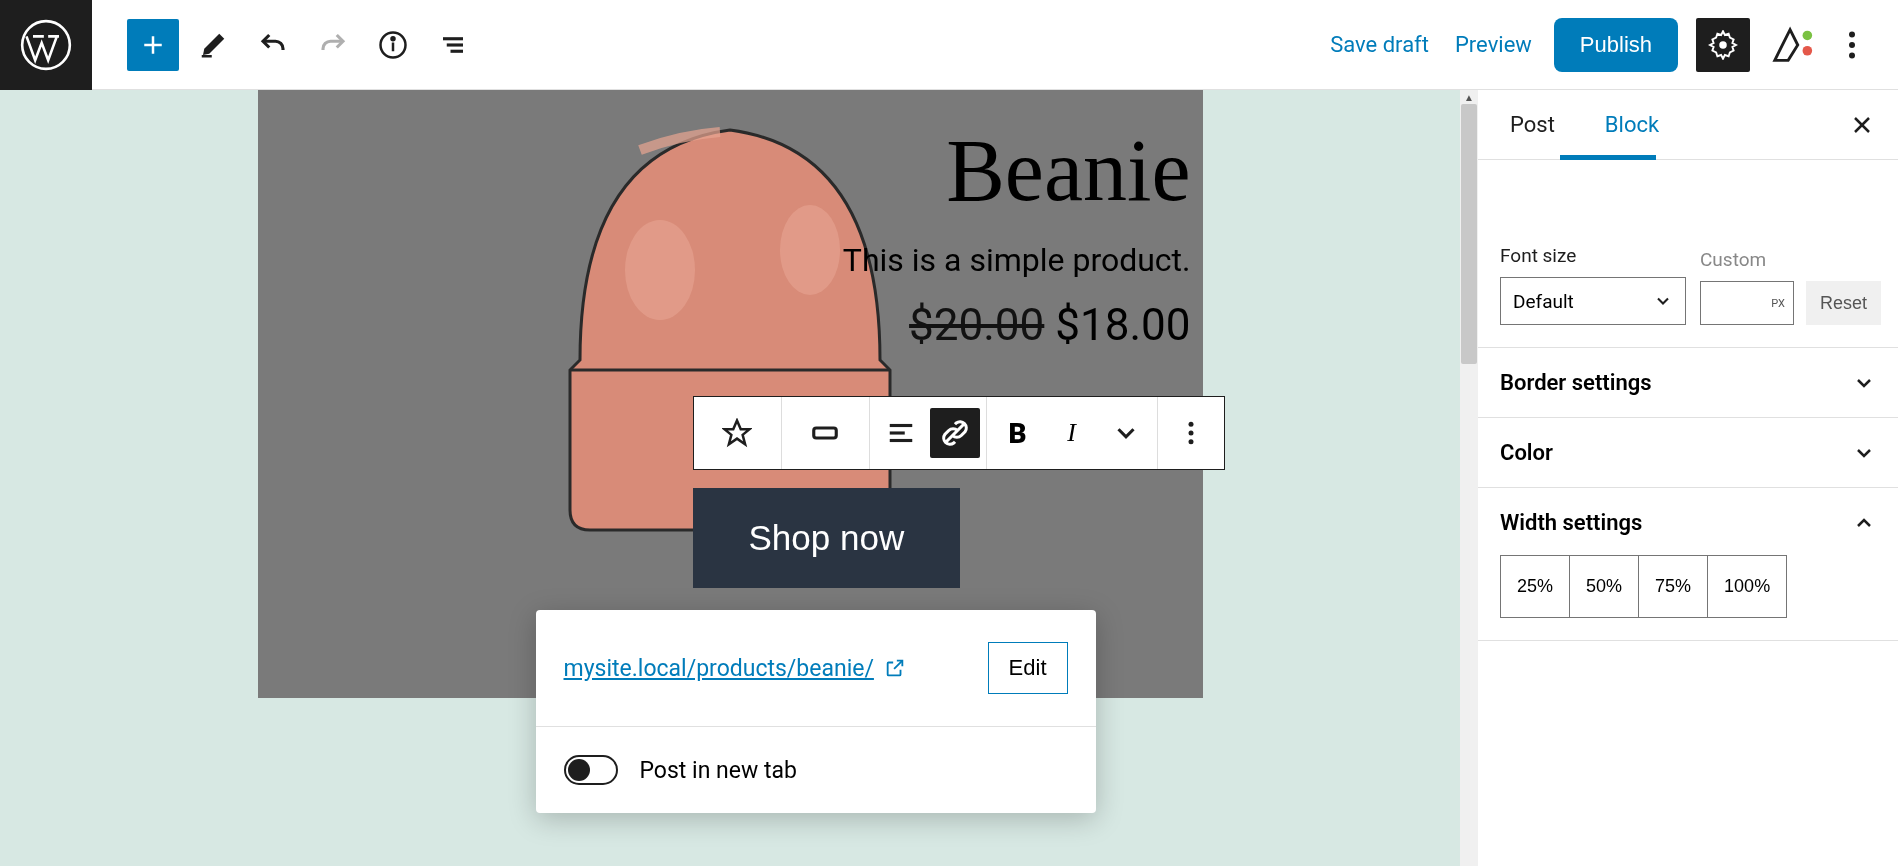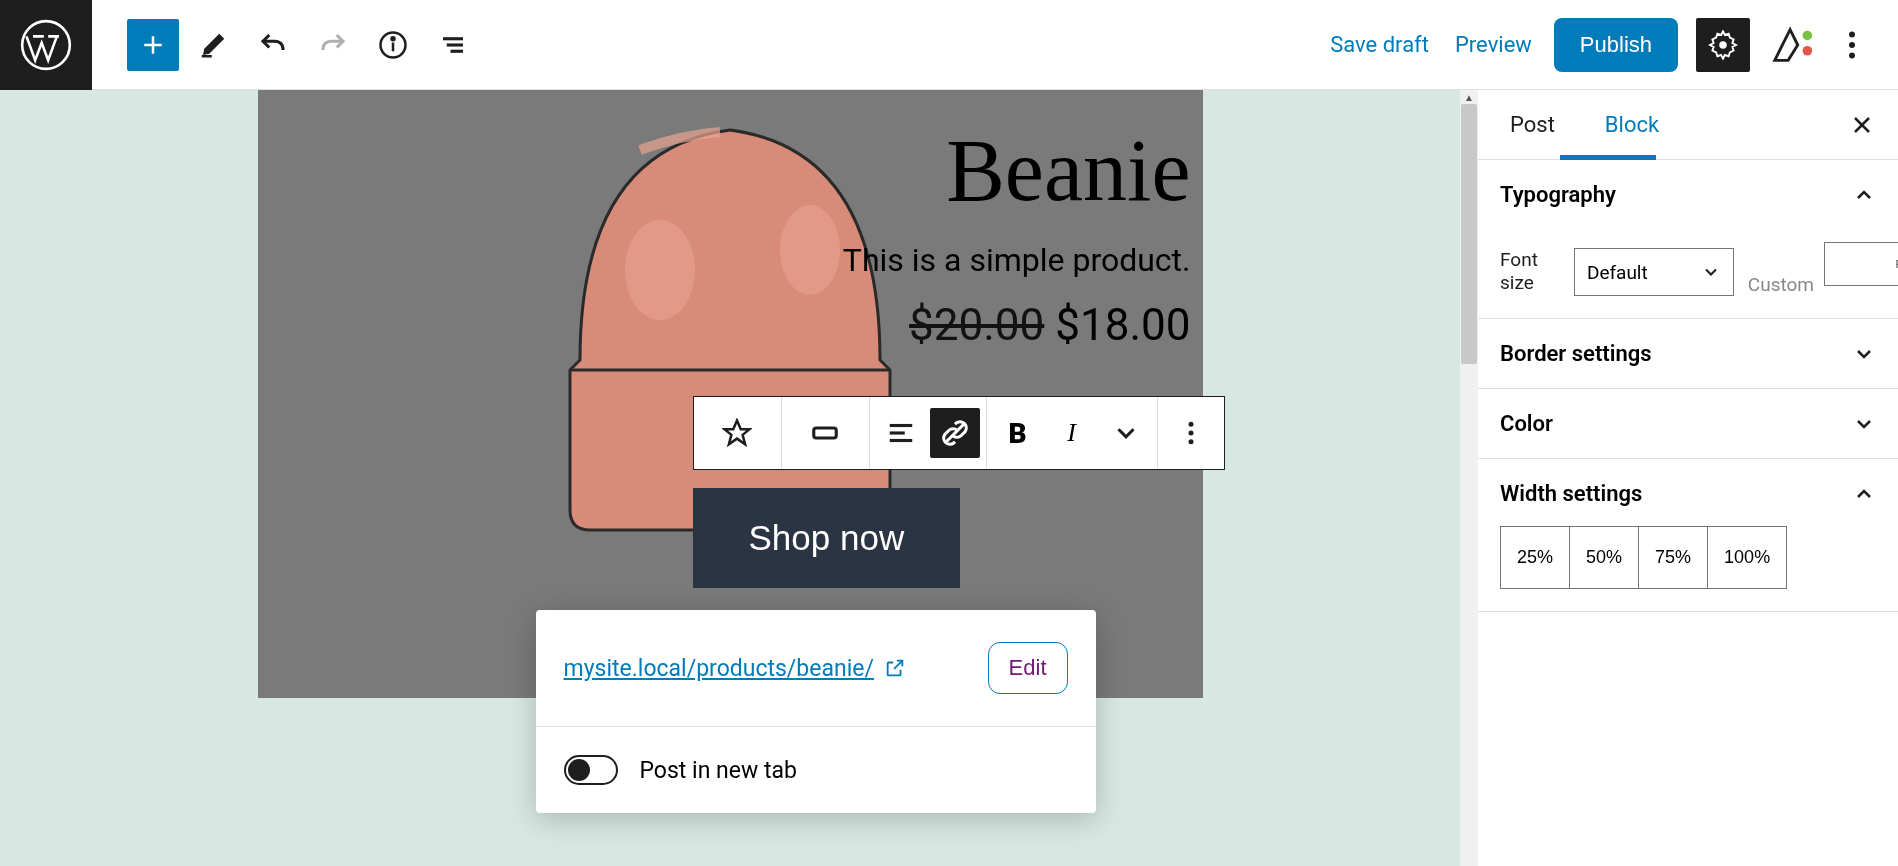--- a/index.html
+++ b/index.html
@@ -41,21 +41,21 @@
     .block-tb-item { width: 50px; height: 50px; display: flex; align-items: center; justify-content: center; cursor: pointer; border-radius: 2px; }
     .block-tb-item.active { background: #1e1e1e; color: #fff; }
     .block-tb-item svg { width: 30px; height: 30px; }
     
     .shop-btn { position: absolute; top: 398px; left: 435px; background: #2a3442; color: #fff; font-size: 35px; padding: 30px 56px; border: none; cursor: pointer; }
     
     .link-popover { position: absolute; top: 520px; left: 278px; width: 560px; background: #fff; border-radius: 4px; box-shadow: 0 6px 28px rgba(0,0,0,0.22); }
     .link-row { display: flex; align-items: center; justify-content: space-between; padding: 32px 28px; border-bottom: 1px solid #e0e0e0; }
     .link-url { color: #007cba; text-decoration: underline; font-size: 23px; display: flex; align-items: center; gap: 10px; cursor: pointer; }
     .link-url svg { width: 22px; height: 22px; }
-    .edit-btn { border: 1px solid #007cba; color: #701a75; background: transparent; padding: 12px 20px; font-size: 22px; cursor: pointer; border-radius: 12px; }
+    .edit-btn { border: 1px solid #007cba; color: #000000; background: transparent; padding: 12px 20px; font-size: 22px; cursor: pointer; border-radius: 0; }
     .newtab-row { display: flex; align-items: center; gap: 22px; padding: 28px 28px; }
     .toggle { width: 54px; height: 30px; border-radius: 15px; border: 2px solid #1e1e1e; background: #fff; position: relative; cursor: pointer; }
     .toggle-knob { width: 22px; height: 22px; border-radius: 50%; background: #1e1e1e; position: absolute; top: 2px; left: 2px; }
     .newtab-label { font-size: 23px; }
     
     .scroll-track { width: 18px; background: #f0f0f0; position: relative; }
     .scroll-arrow { height: 14px; display: flex; align-items: center; justify-content: center; font-size: 10px; color: #555; }
     .scroll-thumb { position: absolute; top: 14px; left: 1px; right: 1px; height: 260px; background: #c8c8c8; border-radius: 2px; }
     
     .sidebar { width: 420px; background: #fff; display: flex; flex-direction: column; }
@@ -64,21 +64,21 @@
     .sb-tab.active { color: #007cba; }
     .sb-tab-underline { position: absolute; bottom: -1px; height: 5px; background: #007cba; }
     .sb-close { margin-left: auto; width: 28px; height: 28px; cursor: pointer; display: flex; align-items: center; justify-content: center; }
     
     .sb-panel { padding: 22px 22px; border-bottom: 1px solid #e0e0e0; }
     .sb-panel-head { display: flex; align-items: center; justify-content: space-between; cursor: pointer; }
     .sb-panel-title { font-size: 22px; font-weight: 600; }
     .sb-panel-body { margin-top: 24px; }
     
     .font-row { display: flex; gap: 14px; align-items: flex-end; }
-    .font-col { display: flex; gap: 10px; }
+    .font-col { display: flex; flex-direction: column; gap: 10px; }
     .font-label { font-size: 19px; color: #1e1e1e; }
     .font-label.custom { color: #888; margin-top: 42px; }
     .font-select { width: 186px; height: 48px; border: 1px solid #757575; padding: 0 12px; display: flex; align-items: center; justify-content: space-between; font-size: 19px; cursor: pointer; background: #fff; }
     .font-input { width: 94px; height: 44px; border: 1px solid #757575; position: relative; background: #fff; }
     .px-label { position: absolute; right: 8px; top: 50%; transform: translateY(-50%); font-size: 11px; color: #555; }
     .reset-btn { background: #f0f0f0; border: none; color: #555; padding: 4px 14px; font-size: 18px; cursor: pointer; border-radius: 0; height: 44px; }
     
     .width-btns { display: flex; margin-top: 20px; }
     .width-btn { border: 1px solid #757575; padding: 20px 16px; font-size: 18px; cursor: pointer; background: #fff; margin-left: -1px; }
     .width-btn:first-child { margin-left: 0; }
@@ -274,26 +274,20 @@
       <div class="sb-tab-underline" style="left:82px;width:96px"></div>
       <div class="sb-close">
         <svg viewBox="0 0 24 24" stroke="#1e1e1e" stroke-width="2.5" width="24" height="24">
             <line x1="5" y1="5" x2="19" y2="19"></line>
             <line x1="19" y1="5" x2="5" y2="19"></line>
           </svg>
       </div>
     </div>
 
     <div class="sb-panel">
-      <div class="sb-panel-head">
-        <span class="sb-panel-title">Typography</span>
-        <svg class="chev" viewBox="0 0 24 24" fill="none" stroke="#1e1e1e" stroke-width="2.5">
-            <path d="M6 15l6-6 6 6"></path>
-          </svg>
-      </div>
       <div class="sb-panel-body">
         <div class="font-row">
           <div class="font-col">
             <span class="font-label">Font size</span>
             <div class="font-select">
               <span>Default</span>
               <svg viewBox="0 0 24 24" width="20" height="20" fill="none" stroke="#1e1e1e" stroke-width="2.5">
                   <path d="M6 9l6 6 6-6"></path>
                 </svg>
             </div>

